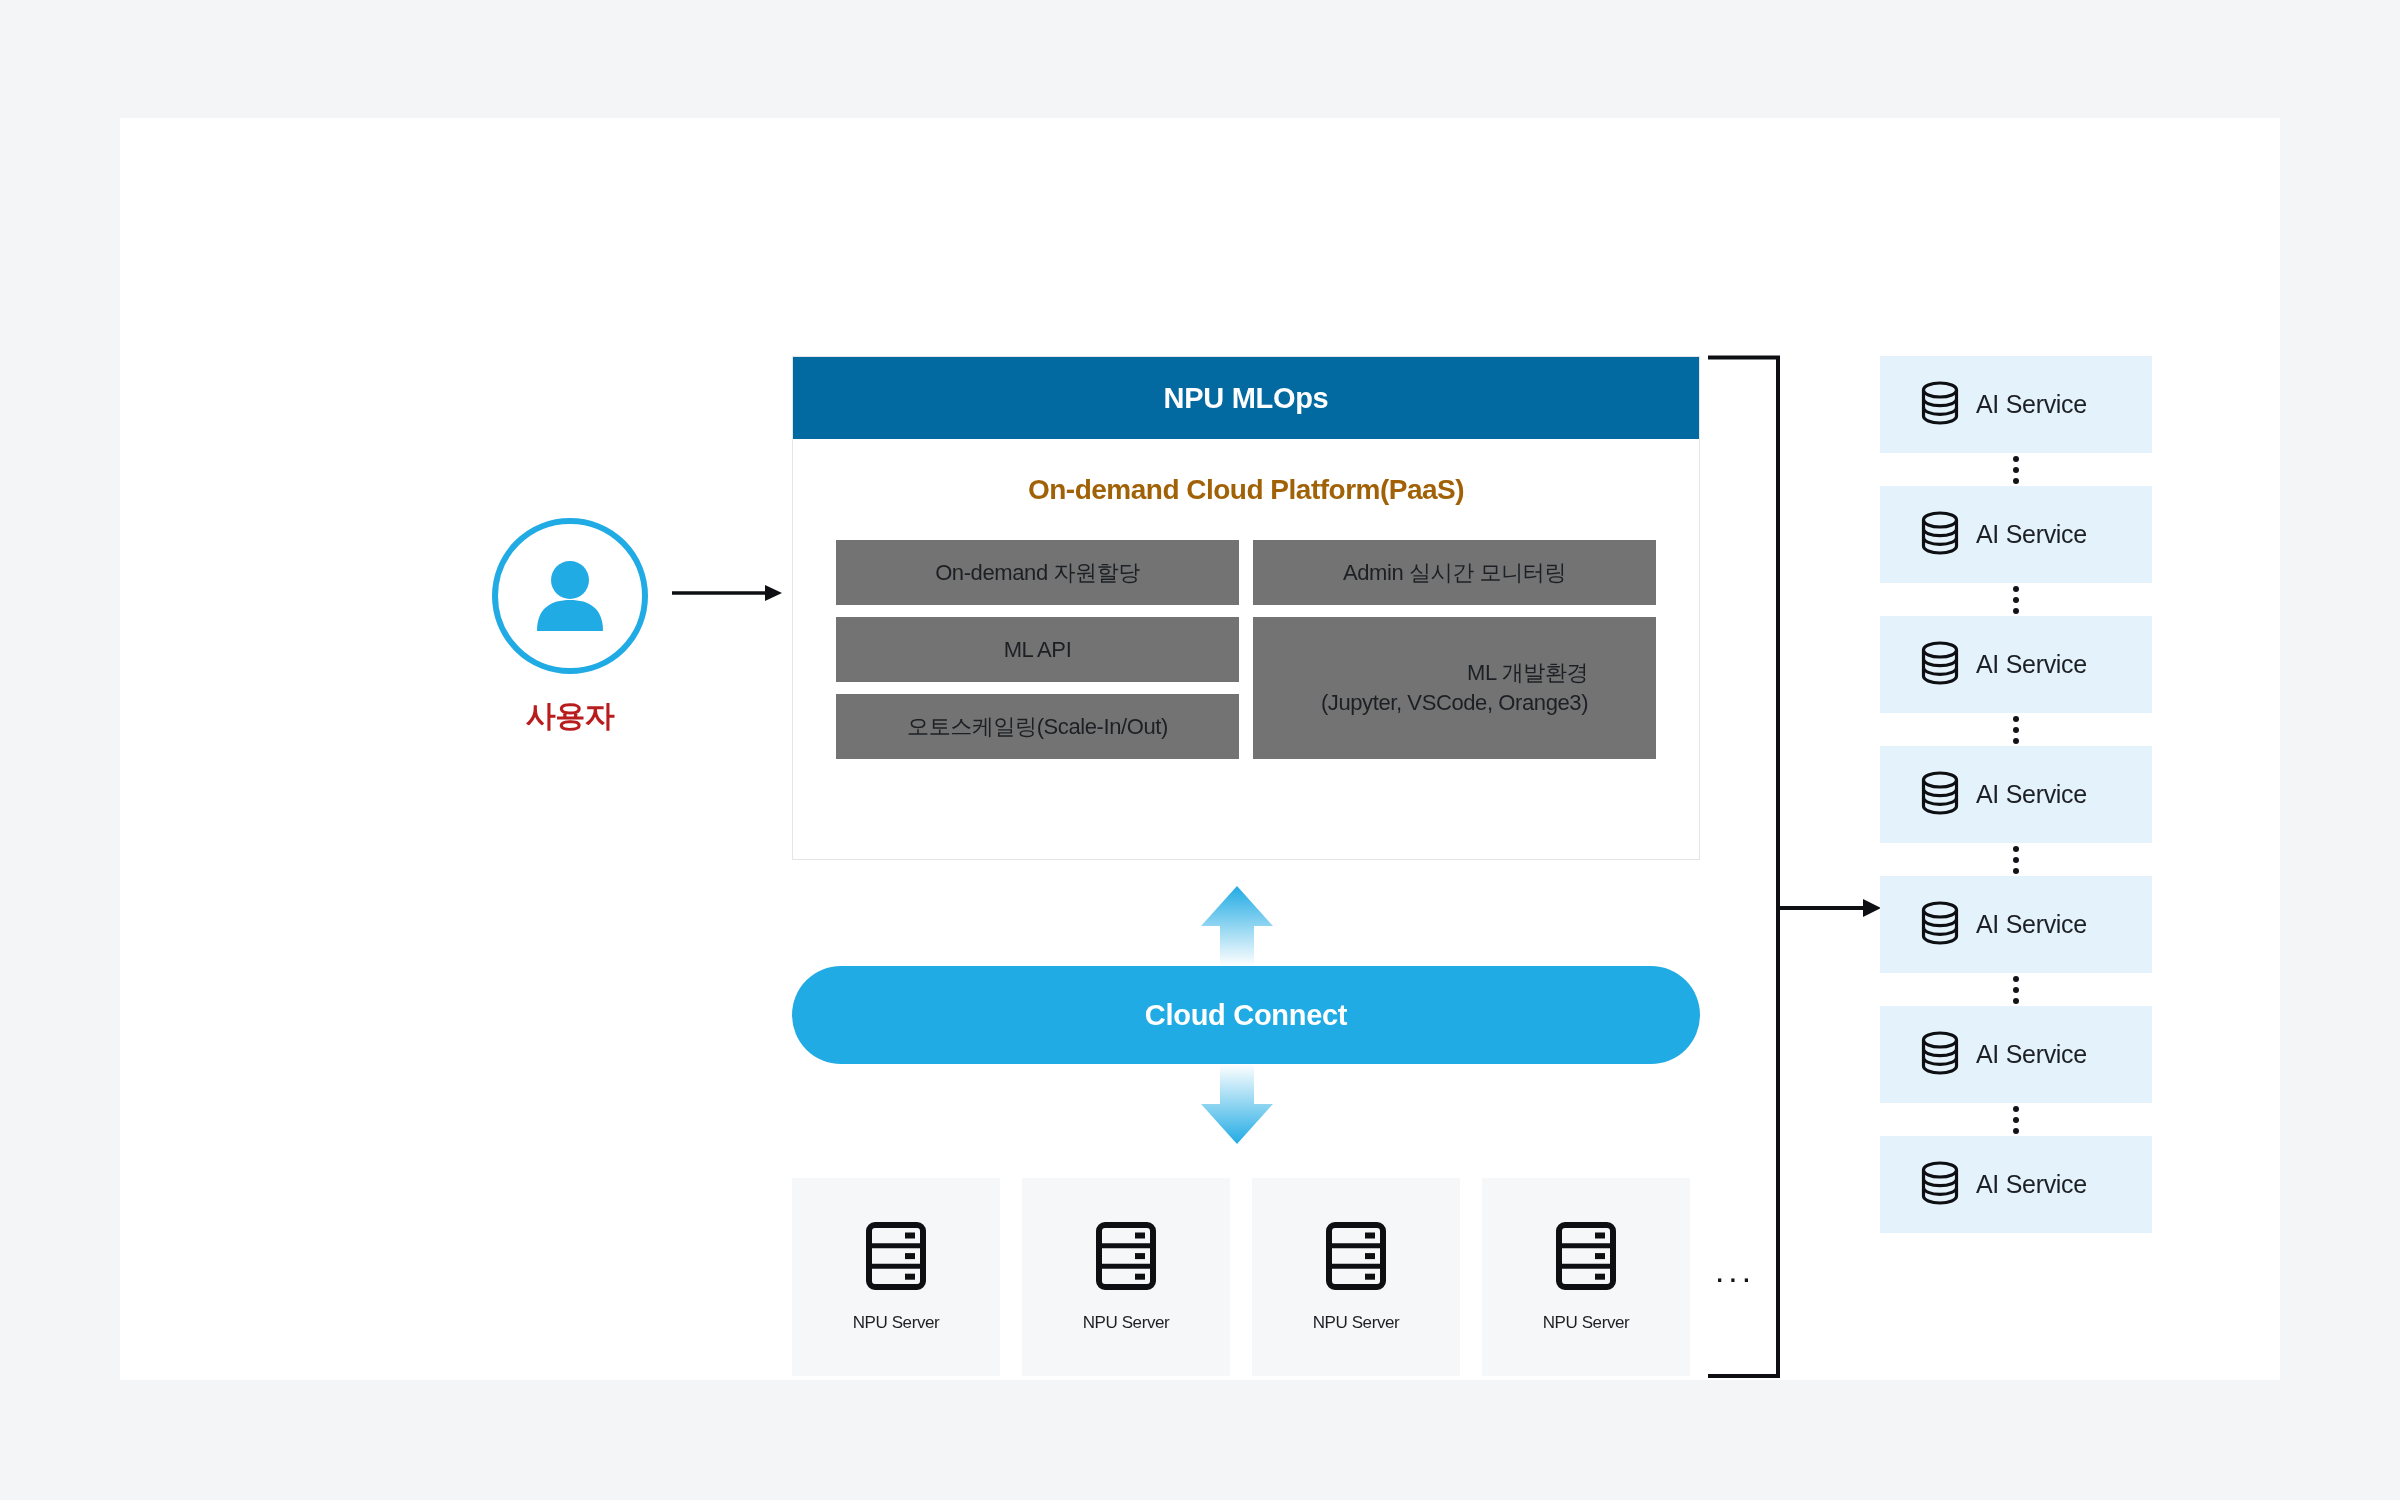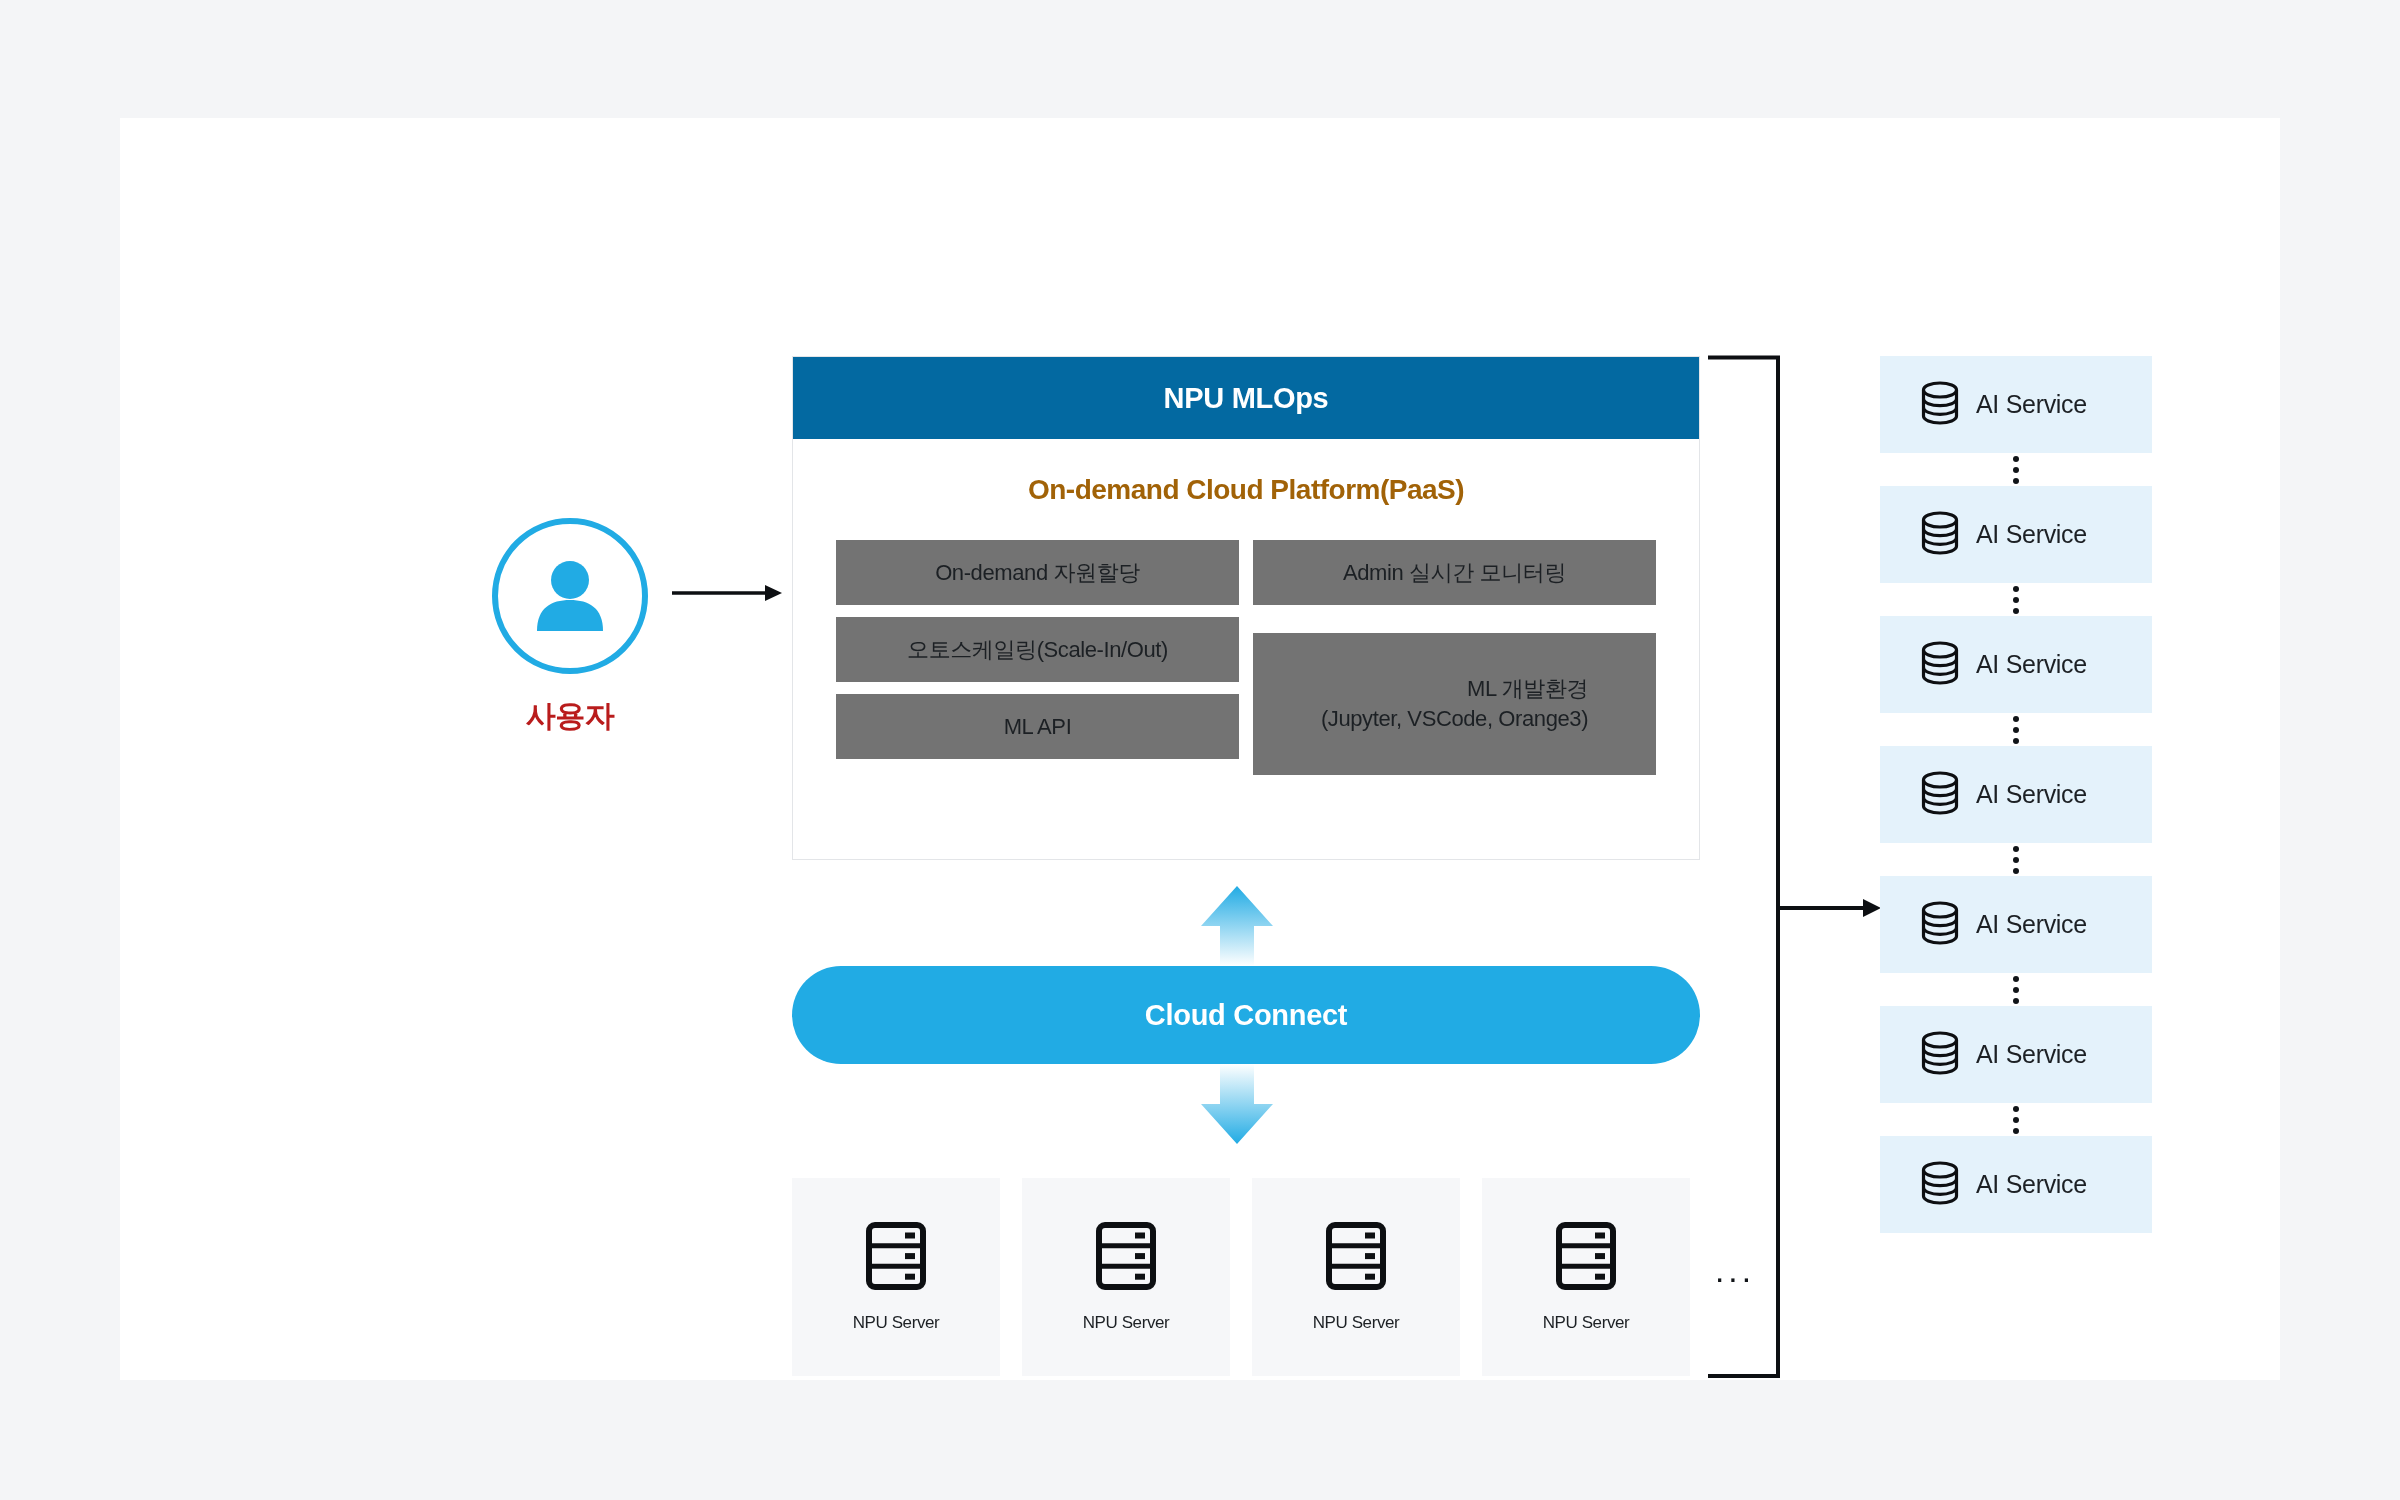--- a/index.html
+++ b/index.html
@@ -85,21 +85,21 @@
     margin-top: 35px;
     letter-spacing: -0.5px;
   }
   #feature-grid {
     display: flex;
     gap: 14px;
     padding: 0 43px;
     margin-top: 34px;
   }
   #feature-left { flex: 1; display: flex; flex-direction: column; gap: 12px; }
-  #feature-right { flex: 1; display: flex; flex-direction: column; gap: 28px; }
+  #feature-right { flex: 1; display: flex; flex-direction: column; gap: 12px; }
   .feat {
     background: #737373;
     display: flex;
     align-items: center;
     justify-content: center;
     text-align: center;
     font-size: 22px;
     color: #1c2024;
     letter-spacing: -0.4px;
     line-height: 1.35;
@@ -227,22 +227,22 @@
         <polygon points="93,7 110,15 93,23" fill="#0d0f12"></polygon>
       </svg>
     </div>
 
     <div id="mlops">
       <div id="mlops-header">NPU MLOps</div>
       <div id="mlops-subtitle">On-demand Cloud Platform(PaaS)</div>
       <div id="feature-grid">
         <div id="feature-left">
           <div class="feat h1">On-demand 자원할당</div>
+          <div class="feat h1">ML API</div>
           <div class="feat h1">오토스케일링(Scale-In/Out)</div>
-          <div class="feat h1">ML API</div>
         </div>
         <div id="feature-right">
           <div class="feat h1">Admin 실시간 모니터링</div>
           <div class="feat h2">
             <span>ML 개발환경<br>(Jupyter, VSCode, Orange3)</span>
           </div>
         </div>
       </div>
     </div>
 

